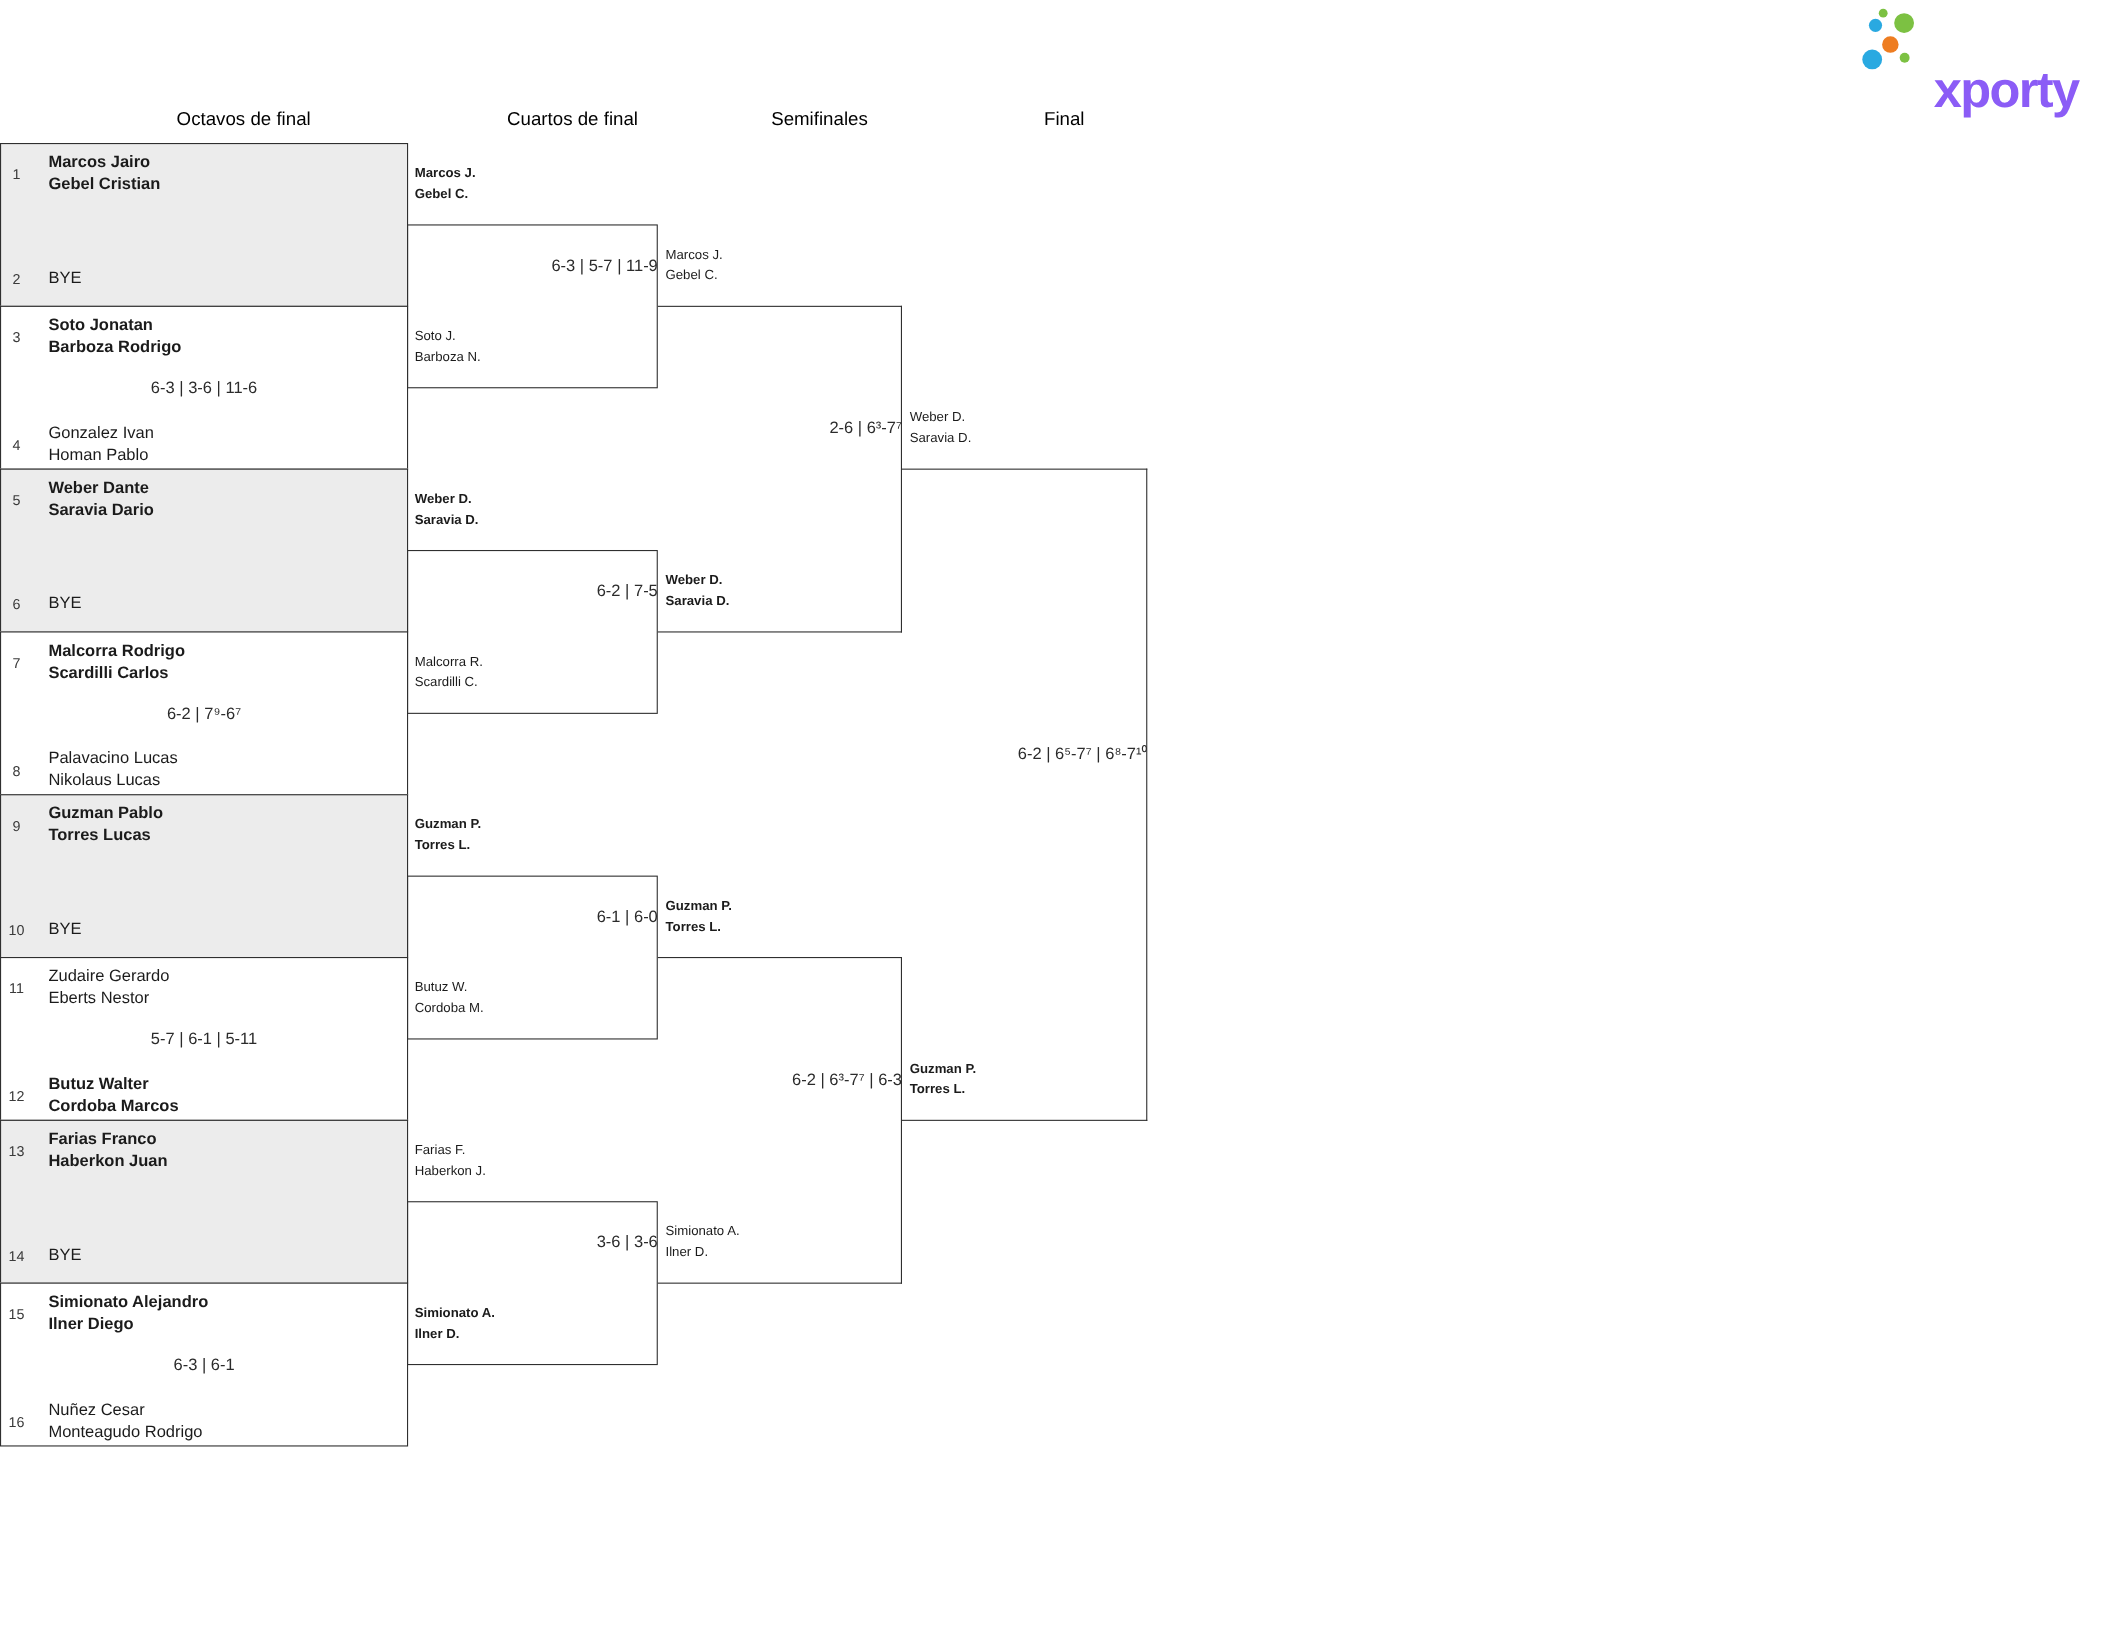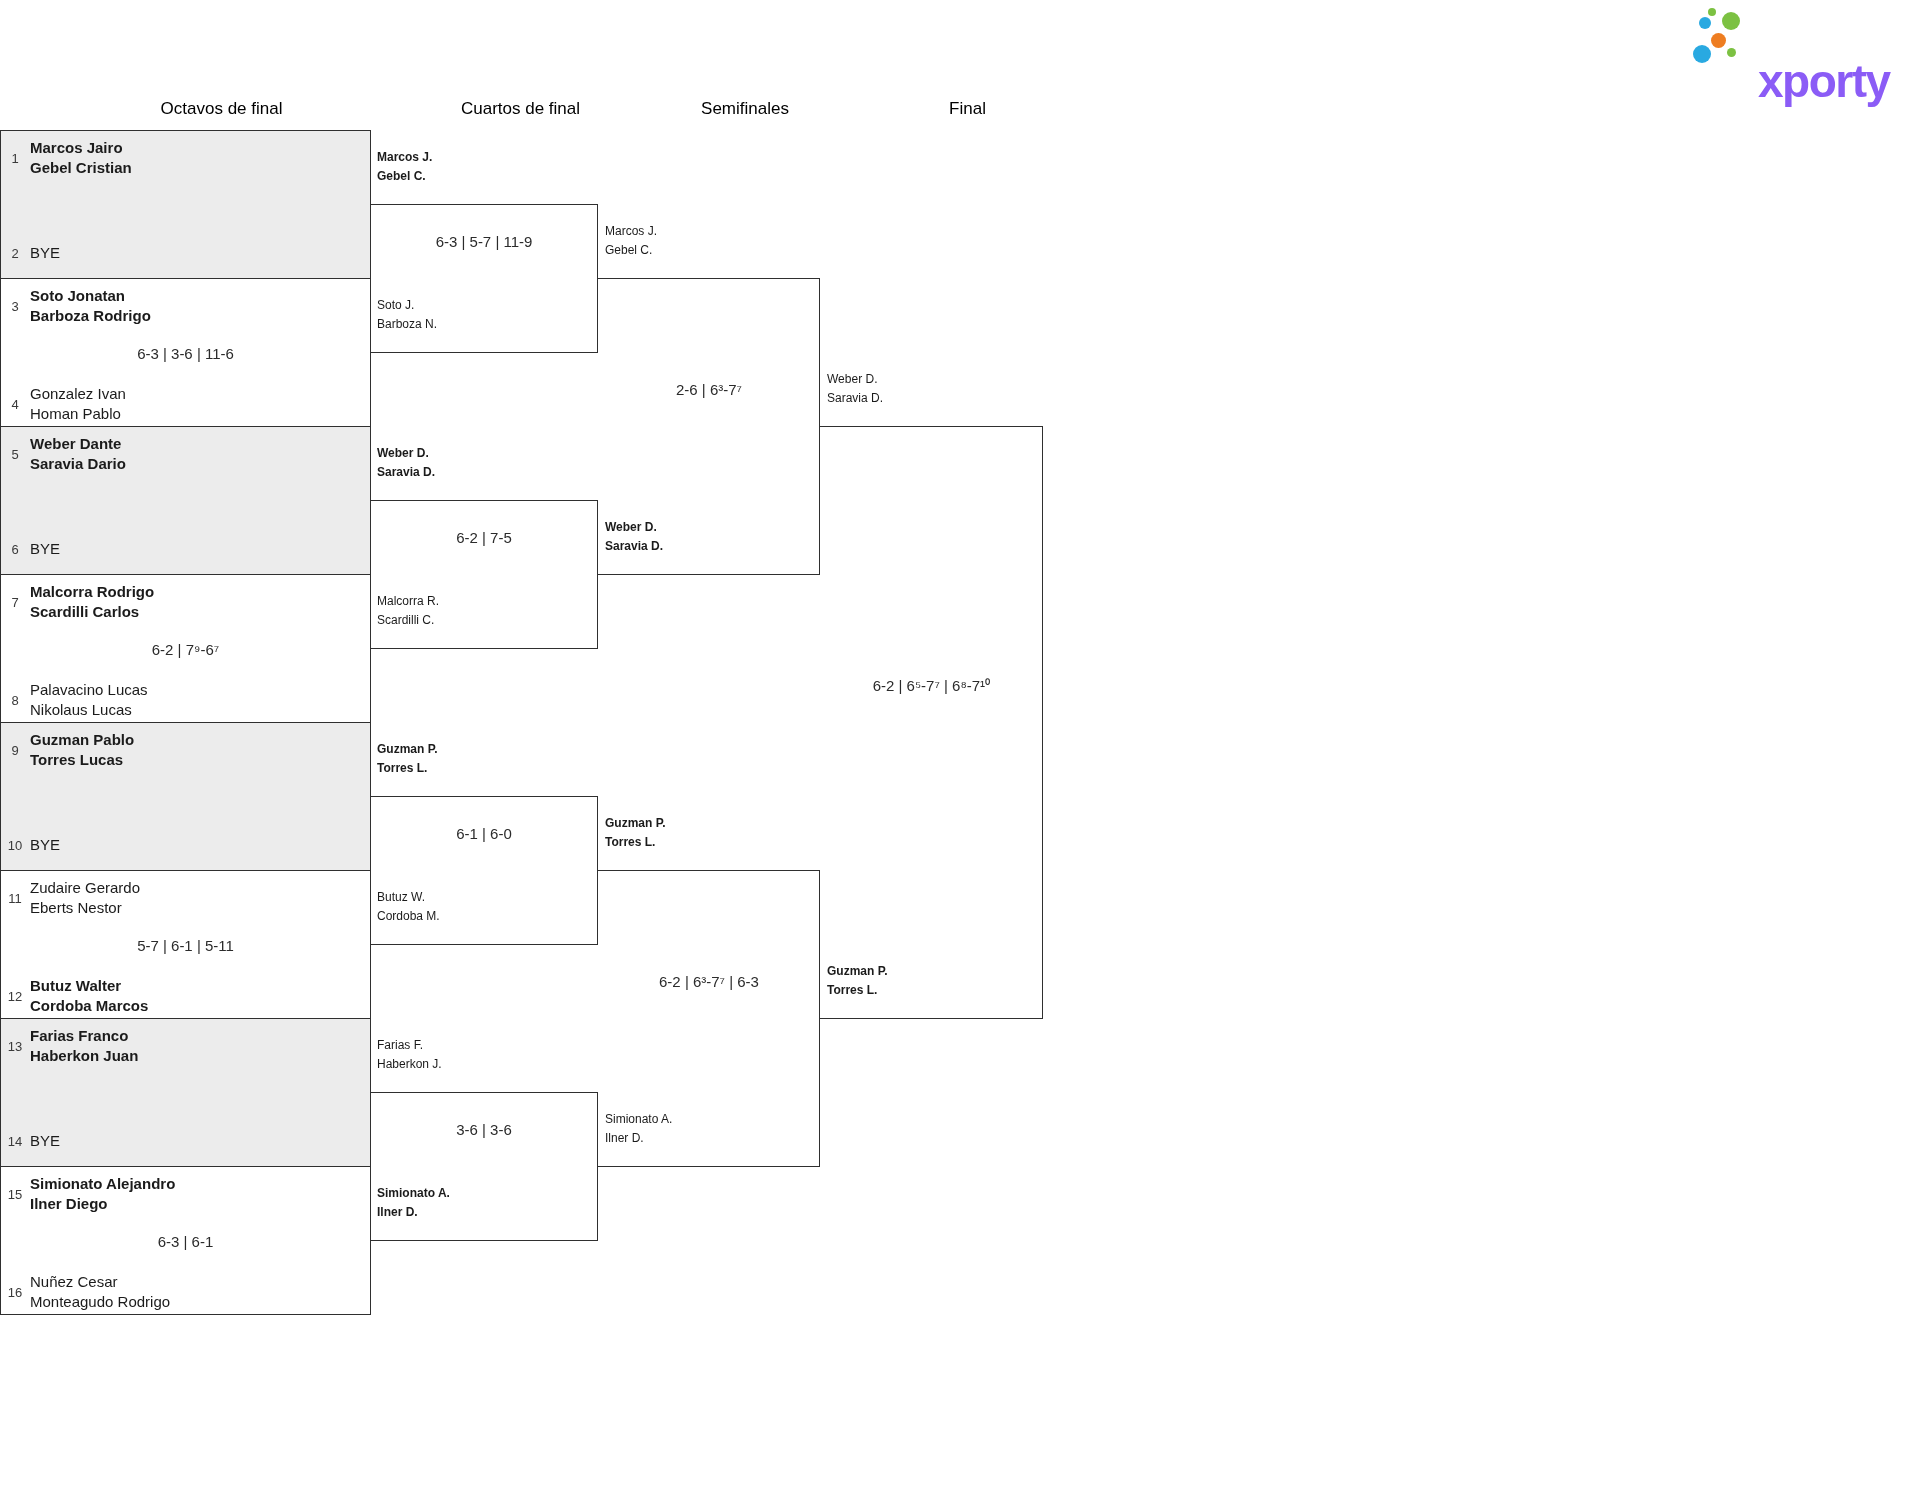--- a/index.html
+++ b/index.html
@@ -8,35 +8,35 @@
 
   .title{position:absolute;left:3px;top:1px;font-size:29px;font-weight:700;line-height:38px;color:#000;letter-spacing:-0.2px;}
 
   .colhead{position:absolute;top:99px;font-size:17px;text-align:center;color:#000;padding-left:36px;}
 
   
   .m16{position:absolute;left:0;width:371px;height:149px;border:1px solid #2f2f2f;box-sizing:border-box;background:#fff;}
   .m16.gray{background:#ececec;}
   .slot{position:absolute;left:4px;display:flex;align-items:center;}
   .seed{width:20px;text-align:center;font-size:13px;color:#3a3a3a;flex:none;}
-  .nm{margin-left:5px;font-size:15px;line-height:20px;}
+  .nm{margin-left:19px;font-size:15px;line-height:20px;}
   .slotA{top:7px;}
   .slotB{bottom:2px;}
   .slotBye{bottom:15px;}
   .bold{font-weight:700;}
   .mscore{position:absolute;left:0;right:0;top:50%;transform:translateY(-50%);text-align:center;font-size:15px;color:#2b2b2b;}
 
   
   .qbox{position:absolute;box-sizing:border-box;left:370px;width:228px;height:149px;border:1px solid #2f2f2f;}
   .sbox{position:absolute;box-sizing:border-box;left:598px;width:222px;height:297px;border:1px solid #2f2f2f;border-left:none;}
   .fbox{position:absolute;box-sizing:border-box;left:820px;width:223px;height:593px;border:1px solid #2f2f2f;border-left:none;}
 
   
   .rlabel{position:absolute;font-size:12px;line-height:19px;width:210px;}
-  .rscore{position:absolute;text-align:center;font-size:15px;color:#2b2b2b;line-height:18px;}
+  .rscore{position:absolute;text-align:right;font-size:15px;color:#2b2b2b;line-height:18px;}
   .rscore.q{left:370px;width:228px;}
   .rscore.s{left:598px;width:222px;}
   .rscore.f{left:820px;width:223px;}
 
   
   .logo{position:absolute;left:1688px;top:2px;width:232px;height:72px;}
   .dot{position:absolute;border-radius:50%;}
   .logo-text{position:absolute;left:70px;top:22px;font-size:46px;font-weight:700;color:#8b5cf6;letter-spacing:-1.5px;line-height:1;margin-top:34px;}
 </style>
 </head>

